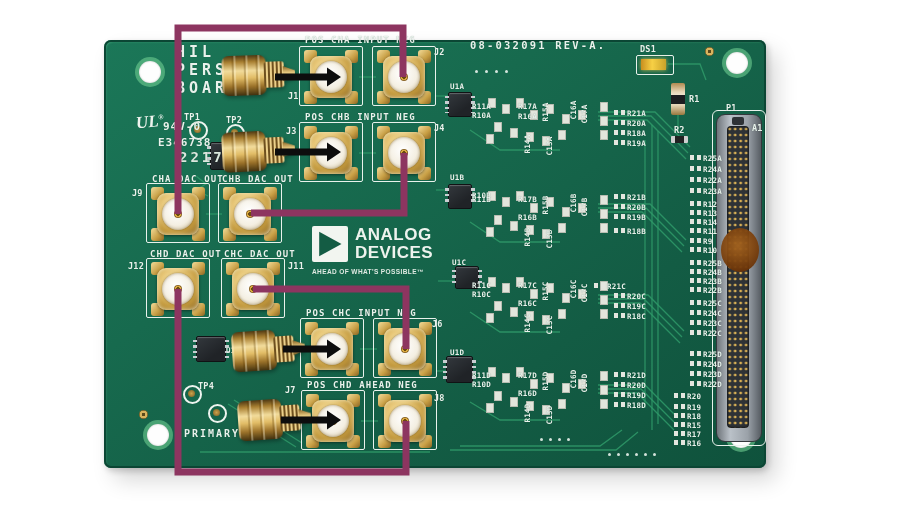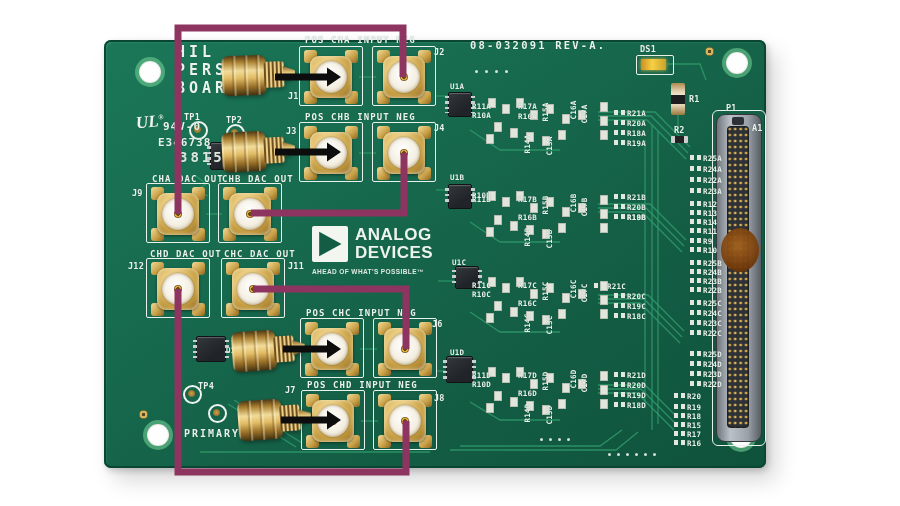--- a/index.html
+++ b/index.html
@@ -375,21 +375,21 @@
 
   <div>
 
   <span class="lbl c-title" style="left: 176px; top: 45px;">HIL</span>
       <span class="lbl c-title" style="left: 176px; top: 63px;">PERSON</span>
       <span class="lbl c-title" style="left: 176px; top: 81px;">BOARD</span>
       <span class="lbl c-rev" style="left: 470px; top: 40px;">08-032091 REV-A.</span>
       <span class="lbl c-hdr" style="left: 305px; top: 36px;">POS CHA INPUT NEG</span>
       <span class="lbl c-hdr" style="left: 305px; top: 113px;">POS CHB INPUT NEG</span>
       <span class="lbl c-hdr" style="left: 306px; top: 309px;">POS CHC INPUT NEG</span>
-      <span class="lbl c-hdr" style="left: 307px; top: 381px;">POS CHD INPUT NEG</span>
+      <span class="lbl c-hdr" style="left: 307px; top: 381px;">POS CHD AHEAD NEG</span>
       <span class="lbl c-hdr" style="left: 152px; top: 175px;">CHA DAC OUT</span>
       <span class="lbl c-hdr" style="left: 222px; top: 175px;">CHB DAC OUT</span>
       <span class="lbl c-hdr" style="left: 150px; top: 250px;">CHD DAC OUT</span>
       <span class="lbl c-hdr" style="left: 224px; top: 250px;">CHC DAC OUT</span>
       <span class="lbl c-ps" style="left: 184px; top: 429px;">PRIMARY SIDE</span>
       <span class="lbl c-ref" style="left: 288px; top: 92px;">J1</span>
       <span class="lbl c-ref" style="left: 434px; top: 48px;">J2</span>
       <span class="lbl c-ref" style="left: 286px; top: 127px;">J3</span>
       <span class="lbl c-ref" style="left: 434px; top: 124px;">J4</span>
       <span class="lbl c-ref" style="left: 432px; top: 320px;">J6</span>
@@ -397,21 +397,21 @@
       <span class="lbl c-ref" style="left: 434px; top: 394px;">J8</span>
       <span class="lbl c-ref" style="left: 132px; top: 189px;">J9</span>
       <span class="lbl c-ref" style="left: 288px; top: 262px;">J11</span>
       <span class="lbl c-ref" style="left: 128px; top: 262px;">J12</span>
       <span class="lbl c-ref" style="left: 184px; top: 113px;">TP1</span>
       <span class="lbl c-ref" style="left: 226px; top: 116px;">TP2</span>
       <span class="lbl c-ref" style="left: 198px; top: 382px;">TP4</span>
       <span class="lbl c-ul" style="left: 163px; top: 121px;">94V-0</span>
       <span class="lbl c-ul" style="left: 158px; top: 137px;">E346738</span>
       <span class="lbl c-ref" style="left: 240px; top: 139px;">U2</span>
-      <span class="lbl c-date" style="left: 179px; top: 150px;">3815</span>
+      <span class="lbl c-date" style="left: 179px; top: 150px;">2217</span>
       <span class="lbl" style="left: 450px; top: 83px;">U1A</span>
       <span class="lbl" style="left: 450px; top: 174px;">U1B</span>
       <span class="lbl" style="left: 452px; top: 259px;">U1C</span>
       <span class="lbl" style="left: 450px; top: 349px;">U1D</span>
       <span class="lbl" style="left: 226px; top: 347px;">U3</span>
       <span class="lbl c-ref" style="left: 640px; top: 45px;">DS1</span>
       <span class="lbl c-ref" style="left: 689px; top: 95px;">R1</span>
       <span class="lbl c-ref" style="left: 674px; top: 126px;">R2</span>
       <span class="lbl c-ref" style="left: 726px; top: 104px;">P1</span>
       <span class="lbl c-ref" style="left: 712px; top: 124px; margin-left: 40px;">A1</span>
@@ -451,21 +451,21 @@
       <span class="lbl c-vert" style="left: 577px; top: 381px;">C16D</span>
       <span class="lbl c-vert" style="left: 588px; top: 385px;">C17D</span>
       <span class="lbl c-vert" style="left: 553px; top: 417px;">C13D</span>
       <span class="lbl pads" style="left: 614px; top: 110px;">R21A</span>
       <span class="lbl pads" style="left: 614px; top: 120px;">R20A</span>
       <span class="lbl pads" style="left: 614px; top: 130px;">R18A</span>
       <span class="lbl pads" style="left: 614px; top: 140px;">R19A</span>
       <span class="lbl pads" style="left: 614px; top: 194px;">R21B</span>
       <span class="lbl pads" style="left: 614px; top: 204px;">R20B</span>
       <span class="lbl pads" style="left: 614px; top: 214px;">R19B</span>
-      <span class="lbl pads" style="left: 614px; top: 214px;">R18B</span>
+      <span class="lbl pads" style="left: 614px; top: 228px;">R18B</span>
       <span class="lbl pads" style="left: 594px; top: 283px;">R21C</span>
       <span class="lbl pads" style="left: 614px; top: 293px;">R20C</span>
       <span class="lbl pads" style="left: 614px; top: 303px;">R19C</span>
       <span class="lbl pads" style="left: 614px; top: 313px;">R18C</span>
       <span class="lbl pads" style="left: 614px; top: 372px;">R21D</span>
       <span class="lbl pads" style="left: 614px; top: 382px;">R20D</span>
       <span class="lbl pads" style="left: 614px; top: 392px;">R19D</span>
       <span class="lbl pads" style="left: 614px; top: 402px;">R18D</span>
       <span class="lbl pads" style="left: 690px; top: 155px;">R25A</span>
       <span class="lbl pads" style="left: 690px; top: 166px;">R24A</span>

